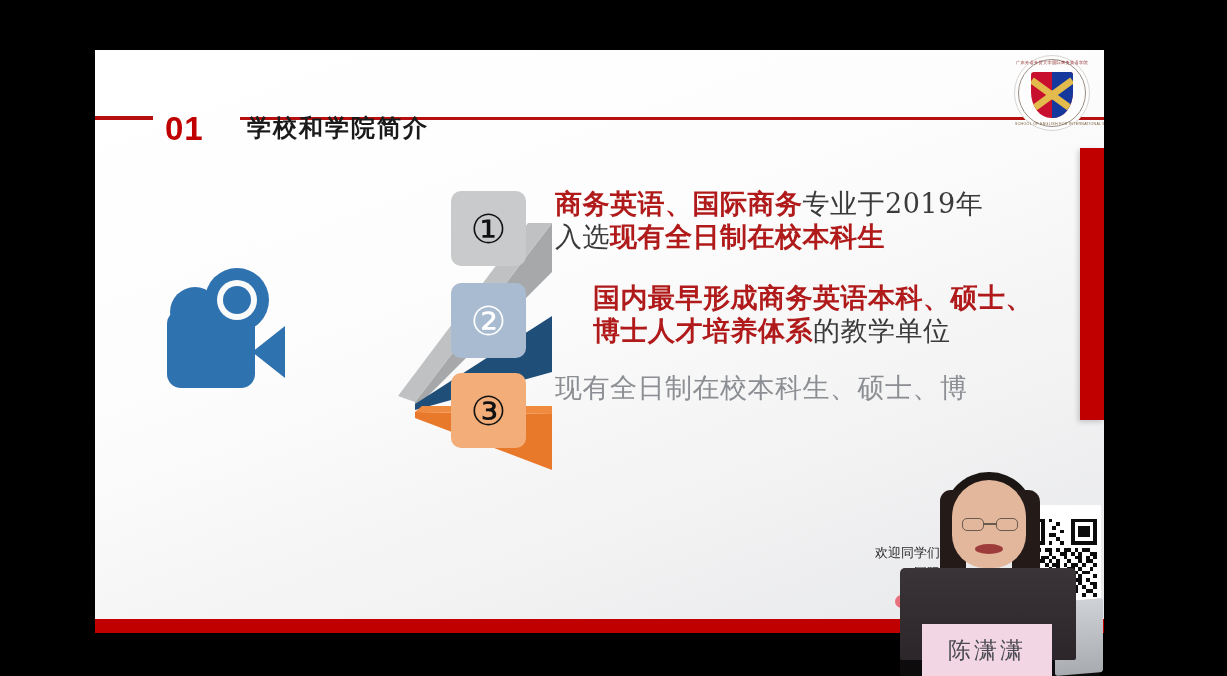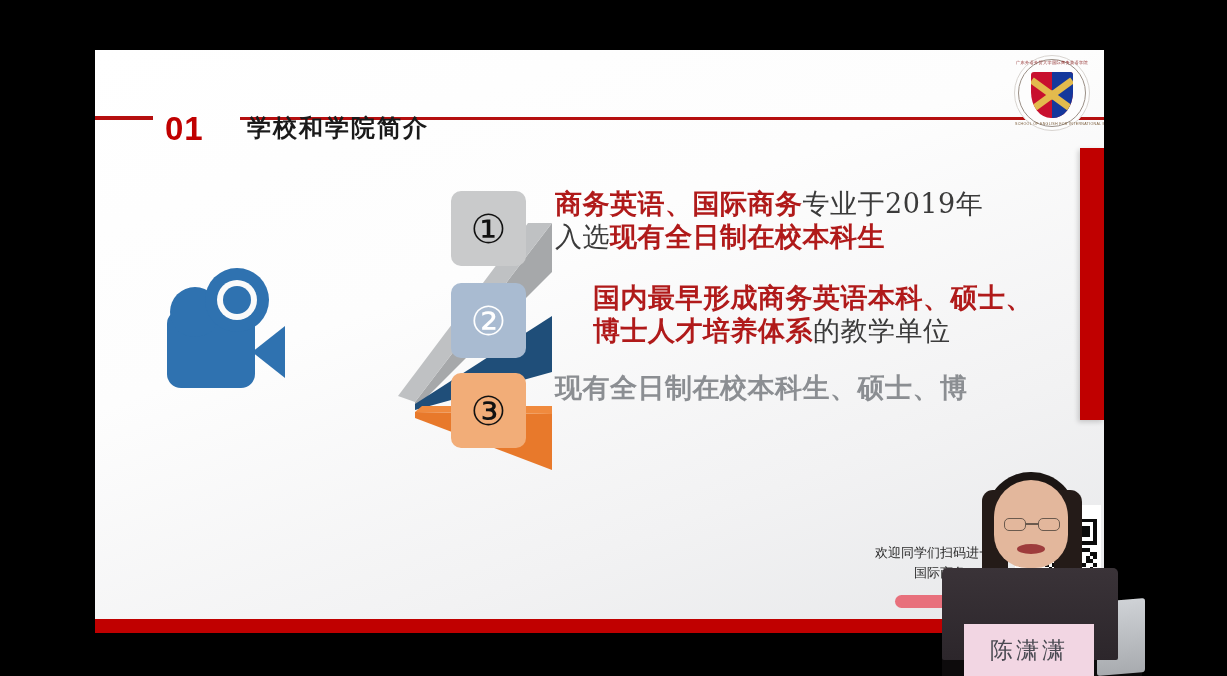--- a/index.html
+++ b/index.html
@@ -163,42 +163,42 @@
     width:440px;
     font-family:"DejaVu Serif", serif;
     font-size:27px; line-height:1.22;
     letter-spacing:.5px;
   }
   .txt .em { color:#b01a1a; font-weight:bold; }
   .txt .pl { color:#3b3b3b; }
   .t1 { top:138px; }
   .t2 { top:232px;margin-left:38px; }
   .t3 { top:322px; }
-  .t3 .pl { color:#8b8e92;font-weight:bold; }
+  .t3 .pl { color:#8b8e92; }
 
   
   .promo-text {
     position:absolute; left:760px; top:493px;
     width:170px; text-align:center;
     font-size:13px; line-height:1.55; color:#2b2b2b;
     font-family:"DejaVu Sans", sans-serif;
   }
   .promo-pill {
     position:absolute; left:800px; top:545px;
     width:96px; height:13px; border-radius:7px;
     background:#e8707c;
   }
   .qr {
     position:absolute; left:920px; top:455px;
     width:86px; height:105px;
     background:#ffffff; padding:4px;
   }
 
   
-  .presenter { position:absolute; left:942px; top:472px; width:200px; height:204px; }
+  .presenter { position:absolute; left:900px; top:472px; width:200px; height:204px; }
   .head {
     position:absolute; left:52px; top:8px; width:74px; height:88px;
     border-radius:38px 38px 34px 34px; background:#e3b79c;
   }
   .hair-top {
     position:absolute; left:44px; top:0px; width:90px; height:60px;
     border-radius:46px 46px 16px 16px; background:#1b1513;
   }
   .hair-l {
     position:absolute; left:40px; top:18px; width:26px; height:96px;

